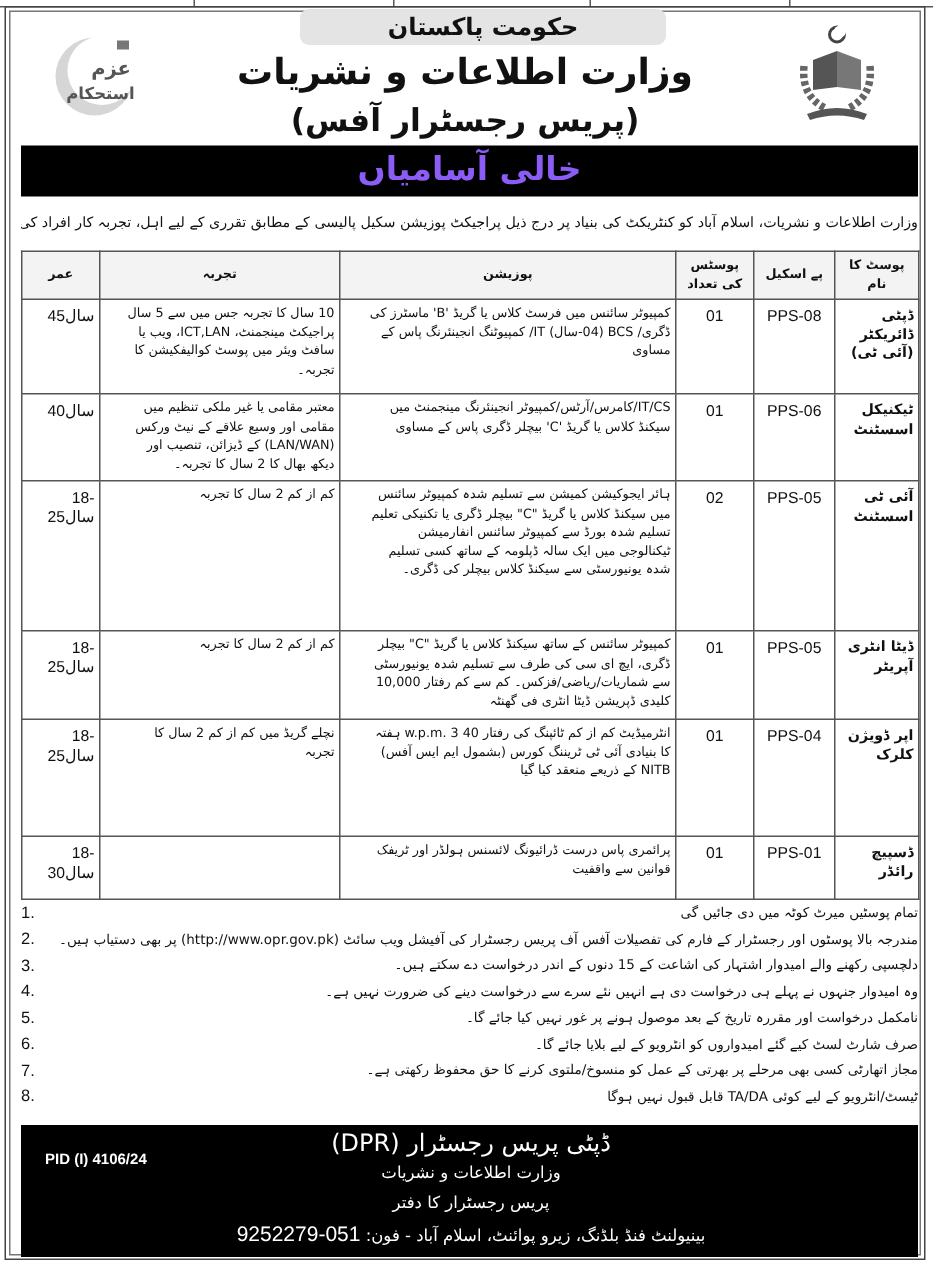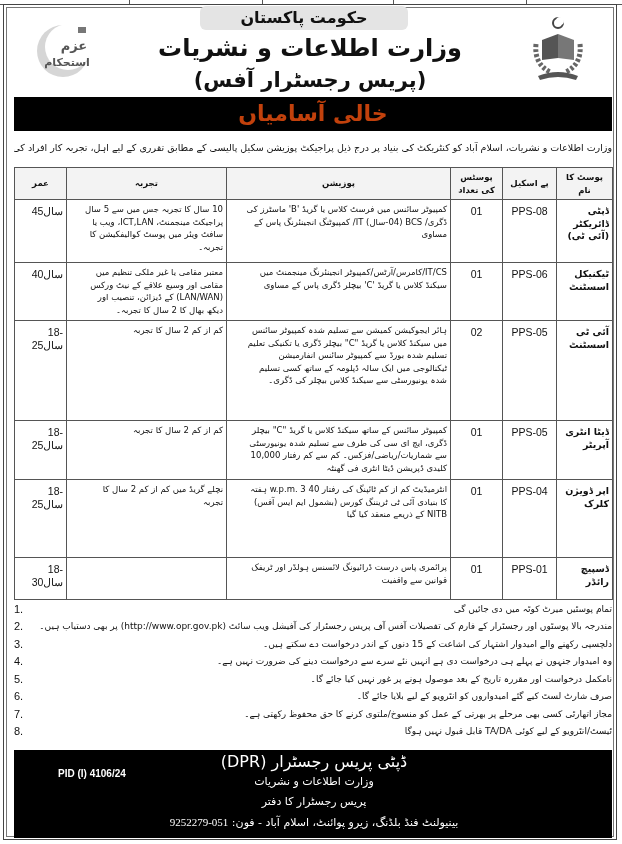--- a/index.html
+++ b/index.html
@@ -1,44 +1,44 @@
 <!DOCTYPE html>
 <html><head>
 <meta charset="utf-8">
 <style>
   html,body{margin:0;padding:0;background:#fff;}
   body{width:622px;height:844px;position:relative;overflow:hidden;font-family:"DejaVu Sans",sans-serif;color:#111;}
   .topstrip{position:absolute;left:0;top:0;width:622px;height:4px;border-bottom:1px solid #555;}
   .topstrip .tick{position:absolute;top:0;width:1px;height:4px;background:#555;}
   .frame{position:absolute;left:3px;top:4px;width:614px;height:836px;border:1px solid #444;box-sizing:border-box;}
   .inner{position:absolute;left:6px;top:7px;width:608px;height:830px;border:1px solid #777;box-sizing:border-box;}
-  .gov-pill{position:absolute;left:200px;top:6px;width:208px;height:24px;background:#e4e4e4;border-radius:6px;text-align:center;font-size:16px;font-weight:bold;line-height:24px;direction:rtl;}
+  .gov-pill{position:absolute;left:200px;top:6px;width:244px;height:24px;background:#e4e4e4;border-radius:6px;text-align:center;font-size:16px;font-weight:bold;line-height:24px;direction:rtl;}
   .ministry{position:absolute;left:120px;top:30px;width:380px;text-align:center;font-size:24px;font-weight:bold;line-height:36px;direction:rtl;}
   .office{position:absolute;left:140px;top:64px;width:340px;text-align:center;font-size:21px;font-weight:bold;line-height:32px;direction:rtl;}
   .logo-left{position:absolute;left:34px;top:22px;width:58px;height:58px;}
   .logo-right{position:absolute;left:528px;top:14px;width:60px;height:70px;}
-  .banner{position:absolute;left:14px;top:97px;width:598px;height:34px;background:#000;color:#c2410c;text-align:center;font-size:22px;font-weight:bold;line-height:34px;direction:rtl;}
+  .banner{position:absolute;left:14px;top:97px;width:598px;height:34px;background:#000;color:#8b5cf6;text-align:center;font-size:22px;font-weight:bold;line-height:34px;direction:rtl;}
   .intro{position:absolute;left:14px;top:142px;width:598px;font-size:9.5px;direction:rtl;text-align:right;white-space:nowrap;overflow:hidden;}
   table.jobs{position:absolute;left:14px;top:167px;width:598px;border-collapse:collapse;direction:rtl;table-layout:fixed;}
   table.jobs th,table.jobs td{border:1px solid #555;font-size:8.5px;vertical-align:top;padding:3px 3px;line-height:12.5px;}
   table.jobs th{background:#f3f3f3;height:16px;font-weight:bold;vertical-align:middle;text-align:center;}
   table.jobs td.center{text-align:center;font-family:"Liberation Sans",sans-serif;font-size:10.5px;padding-top:5px;}
   table.jobs td.title{font-weight:bold;font-size:9.5px;text-align:right;padding-top:5px;}
   table.jobs td.age{text-align:right;direction:ltr;font-family:"Liberation Sans",sans-serif;font-size:10.5px;padding-top:5px;}
   table.jobs td.qual,table.jobs td.exp{text-align:right;padding-left:16px;}
   .notes{position:absolute;left:14px;top:600px;width:598px;direction:rtl;}
   .note{display:flex;flex-direction:row;align-items:center;height:17.5px;font-size:9px;}
   .note .num{width:28px;text-align:left;direction:ltr;font-family:"Liberation Sans",sans-serif;font-size:11px;order:2;margin-right:auto;}
   .note .txt{order:1;white-space:nowrap;}
   .footer{position:absolute;left:14px;top:750px;width:598px;height:88px;background:#000;color:#fff;}
-  .footer .pid{position:absolute;left:16px;top:18px;font-family:"Liberation Sans",sans-serif;font-weight:bold;font-size:10px;margin-left:28px;}
+  .footer .pid{position:absolute;left:16px;top:18px;font-family:"Liberation Sans",sans-serif;font-weight:bold;font-size:10px;}
   .footer .lines{position:absolute;left:120px;top:2px;width:360px;text-align:center;direction:rtl;}
   .footer .l{font-size:11px;line-height:20px;}
   .footer .l.big{font-size:16px;}
-  .footer .phone{font-family:Liberation Serif, serif;font-size:11px;}
+  .footer .phone{font-family:Liberation Sans, sans-serif;font-size:14px;}
 </style>
 </head>
 <body>
 
 <div class="topstrip">
   <div class="tick" style="left:129px"></div>
   <div class="tick" style="left:262px"></div>
   <div class="tick" style="left:393px"></div>
   <div class="tick" style="left:526px"></div>
 </div>

